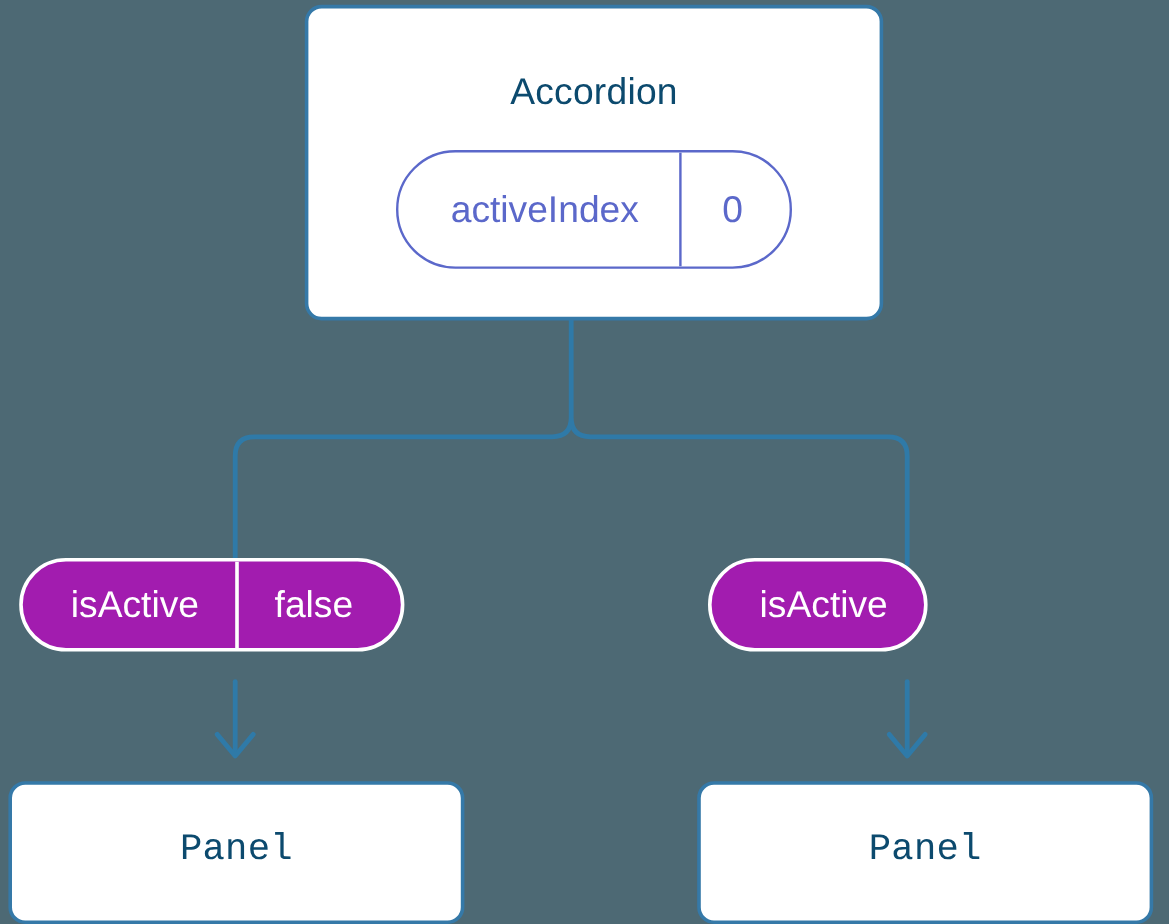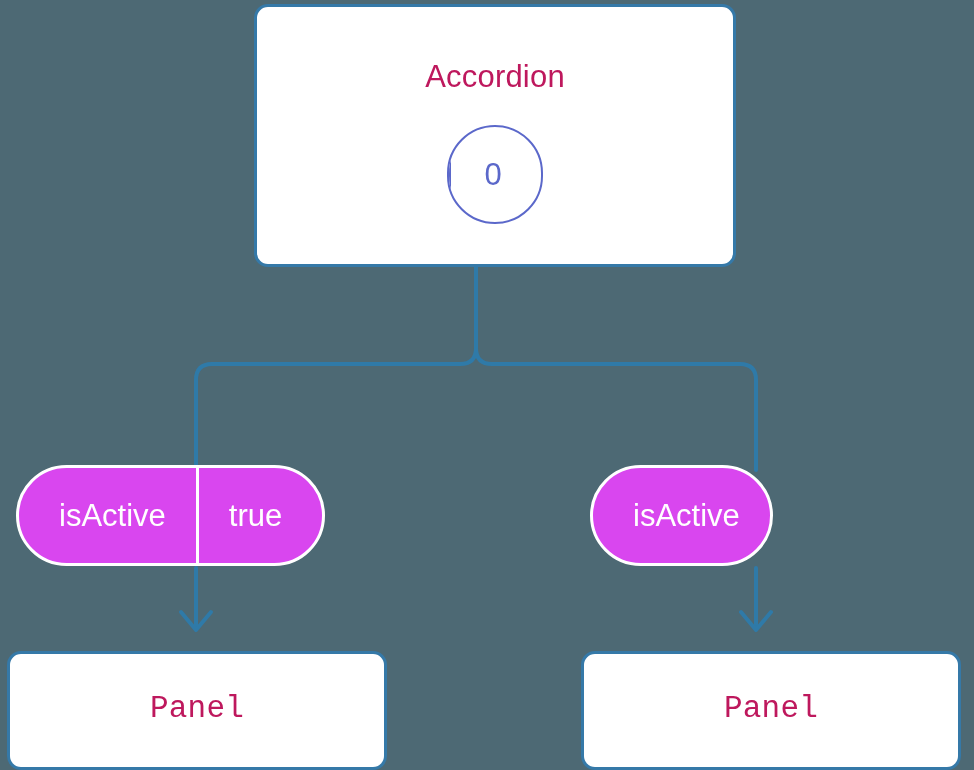--- a/index.html
+++ b/index.html
@@ -38,21 +38,21 @@
   .card {
     position: absolute;
     background: #ffffff;
     border: 3px solid #3579a8;
     border-radius: 14px;
     box-sizing: border-box;
     z-index: 2;
   }
 
   .card-title {
-    color: #be185d;
+    color: #0c4a6e;
     font-size: 31px;
     font-weight: 400;
     letter-spacing: 0.2px;
     text-align: center;
     white-space: nowrap;
   }
 
   
   #accordion-card {
     left: 254px;
@@ -95,22 +95,22 @@
     border-left: 2px solid #5b68ca;
     padding: 0 36px 0 30px;
     min-width: 24px;
   }
 
   
   .pill-filled {
     position: absolute;
     display: flex;
     align-items: stretch;
-    height: 101px;
-    background: #d946ef;
+    height: 78px;
+    background: #a21caf;
     border: 3px solid #ffffff;
     border-radius: 54px;
     box-sizing: border-box;
     overflow: hidden;
     z-index: 2;
     justify-content: space-between;
   }
   .pill-filled .pill-key,
   .pill-filled .pill-val {
     display: flex;
@@ -181,27 +181,28 @@
     <g>
       <line x1="756" y1="568" x2="756" y2="628" stroke="#2f7aa8" stroke-width="4" stroke-linecap="round"></line>
       <path d="M 741 612 L 756 630 L 771 612" fill="none" stroke="#2f7aa8" stroke-width="4" stroke-linecap="round" stroke-linejoin="round"></path>
     </g>
   </svg>
 
   <div class="card" id="accordion-card">
     <div class="card-title">Accordion</div>
 
     <div class="pill-outline">
+      <div class="pill-key">activeIndex</div>
       <div class="pill-val">0</div>
     </div>
   </div>
 
   <div class="pill-filled" id="pill-left">
     <div class="pill-key">isActive</div>
-    <div class="pill-val">true</div>
+    <div class="pill-val">false</div>
   </div>
 
   <div class="pill-filled" id="pill-right">
     <div class="pill-key">isActive</div>
   </div>
 
   <div class="card panel-card" id="panel-left">
     <div class="card-title">Panel</div>
   </div>
 

